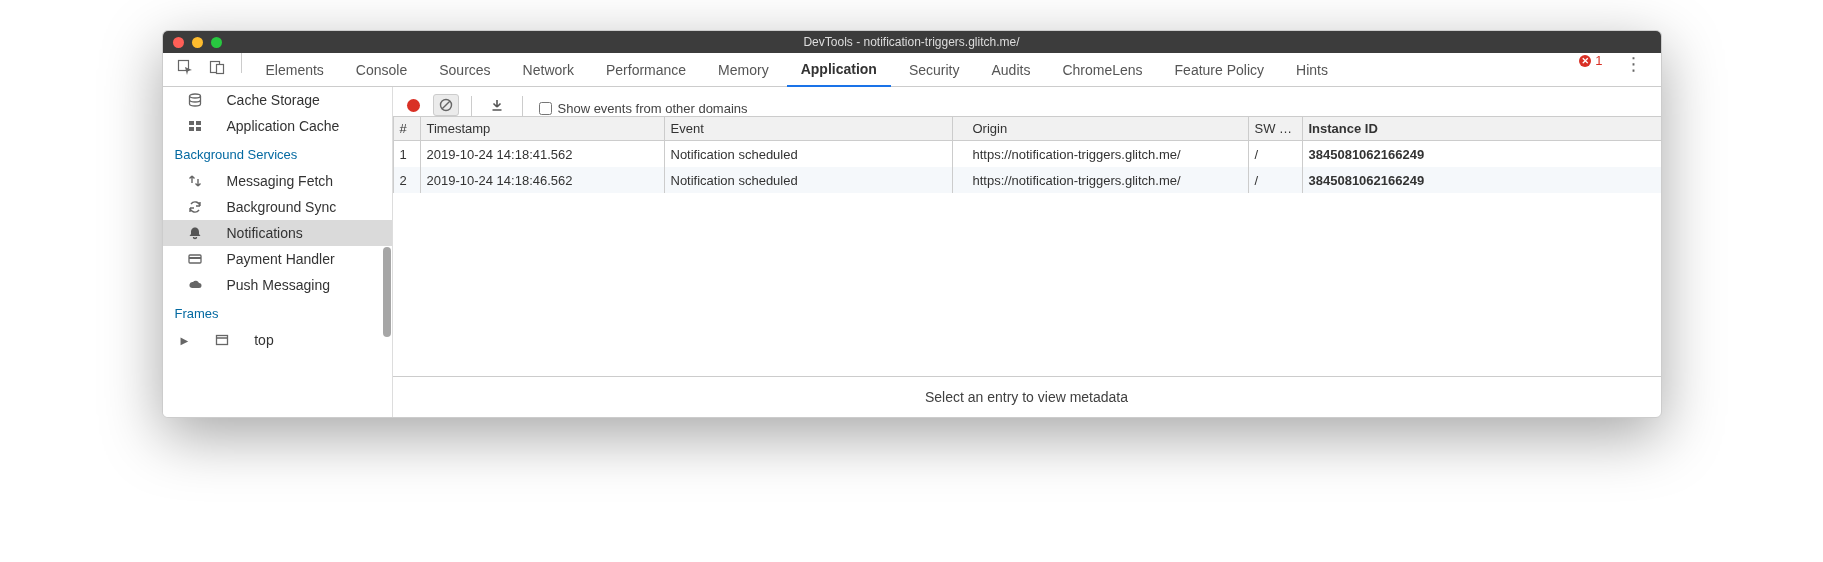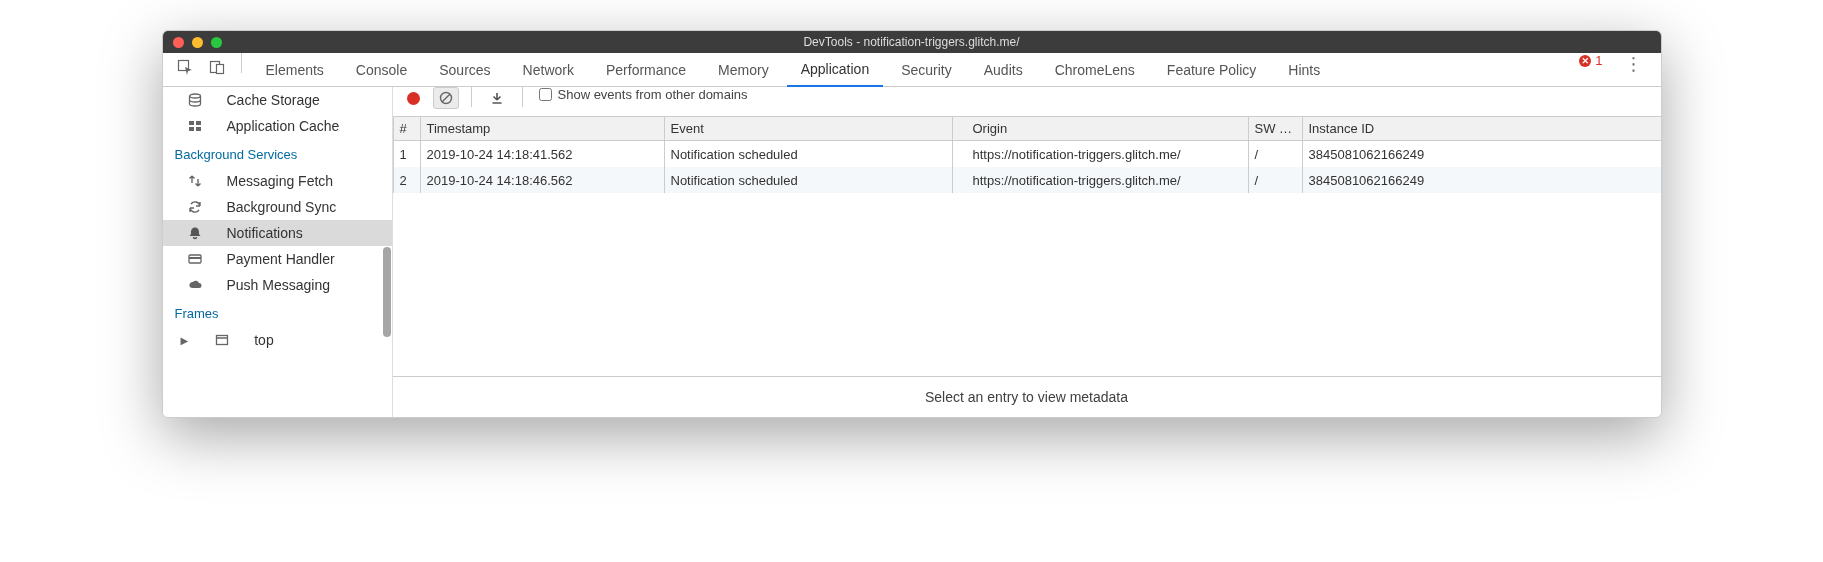--- a/index.html
+++ b/index.html
@@ -53,21 +53,21 @@
   .vdiv { width: 1px; height: 20px; background: #ccc; margin: 0 6px; }
   .tab {
     padding: 0 14px;
     height: 34px;
     display: flex;
     align-items: center;
     color: #555;
     font-size: 14px;
     cursor: pointer;
   }
-  .tab.active { color: #333; border-bottom: 2px solid #1a73e8; margin-bottom: -1px; font-weight: 400; }
+  .tab.active { color: #333; border-bottom: 2px solid #1a73e8; margin-bottom: -1px; font-weight: 700; }
   .tabbar .spacer { flex: 1; }
   .err-badge {
     display: flex; align-items: center; gap: 4px;
     color: #d93025; font-size: 13px; padding: 0 8px;
   }
   .err-badge .circle {
     width: 12px; height: 12px; border-radius: 50%; background: #d93025; color: #fff;
     display: flex; align-items: center; justify-content: center; font-size: 9px; font-weight: bold;
   }
   .menu-dots { color: #666; padding: 0 10px; font-size: 18px; letter-spacing: 0; }
@@ -92,21 +92,21 @@
   .side-item.selected { background: #dadada; }
   .side-item.frames-top { padding-left: 18px; }
   .side-item .tri { font-size: 10px; color: #666; margin-right: 2px; }
   .scrollbar-thumb {
     position: absolute; right: 1px; top: 160px; width: 8px; height: 90px;
     background: rgba(0,0,0,0.35); border-radius: 4px;
   }
   .main { flex: 1; display: flex; flex-direction: column; }
   .toolbar {
     height: 30px; border-bottom: 1px solid #ccc;
-    display: flex; align-items: flex-start; gap: 6px; padding: 0 8px;
+    display: flex; align-items: flex-end; gap: 6px; padding: 0 8px;
   }
   .toolbar .btn {
     width: 26px; height: 22px; display:flex; align-items:center; justify-content:center;
     border-radius: 3px; color: #555;
   }
   .toolbar .btn.record .dot { width: 13px; height: 13px; border-radius: 50%; background: #d93025; }
   .toolbar .btn.clear { background: #ebebeb; border: 1px solid #ccc; }
   .toolbar .chk { display: flex; align-items: center; gap: 6px; color: #444; font-size: 13px; margin-left: 4px;}
   .toolbar .chk input { width: 13px; height: 13px; }
   .table-wrap { flex: 1; display: flex; flex-direction: column; border-bottom: 1px solid #ccc; }
@@ -117,21 +117,21 @@
   .th, .td {
     border-right: 1px solid #ccc; padding: 3px 6px; font-size: 13px;
     display: flex; align-items: center; overflow: hidden; white-space: nowrap;
   }
   .thead .th { color: #333; }
   .col-num { width: 28px; border-left: 1px solid #ccc; }
   .col-ts { width: 244px; }
   .col-event { width: 288px; }
   .col-origin { width: 296px; padding-left: 20px; }
   .col-sw { width: 54px; }
-  .col-id { flex: 1; border-right: none; }
+  .col-id { flex: 1; border-right: none; font-weight: bold; }
   .tbody { flex: 1; background: #fff; overflow: auto; }
   .trow { height: 26px; }
   .trow:last-child { background: #f5f8fb; }
   .footer-msg {
     height: 40px; display: flex; align-items: center; justify-content: center;
     color: #404040; font-size: 14px;
   }
   svg { display: block; }
 </style>
 </head>

